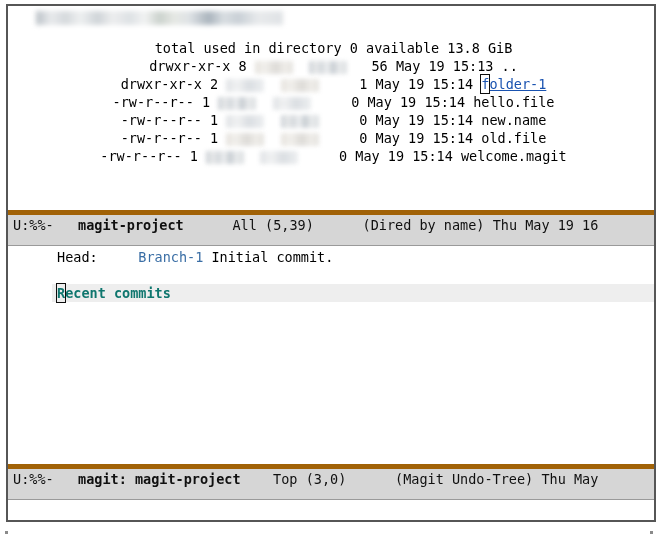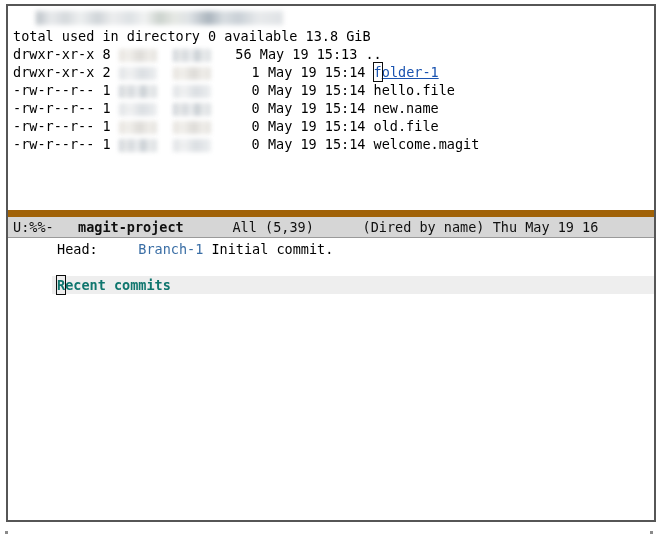--- a/index.html
+++ b/index.html
@@ -46,21 +46,21 @@
     padding-left: 5px;
     font-size: 13.5px;
     letter-spacing: 0px;
   }
 
   
   #dired-window {
     height: 204px;
     position: relative;
   }
-  #dired-lines { padding-top: 3px; }
+  #dired-lines { padding-top: 15px; text-align: center; }
 
   
   .redact {
     display: inline-block;
     vertical-align: middle;
     height: 13px;
     border-radius: 1px;
     filter: blur(2.2px);
     opacity: 0.95;
   }
@@ -89,24 +89,24 @@
   .cursor-box {
     display: inline-block;
     position: relative;
     outline: 1.5px solid #0d0d0d;
     outline-offset: 0px;
     background: transparent;
   }
 
   
   .mode-line {
-    height: 28px;
+    height: 36px;
     line-height: 20px;
     background: #d6d6d6;
-    border-top: 7px solid #a16207;
+    border-top: 5px solid #a16207;
     border-bottom: 1px solid #9a9a9a;
     color: #101010;
     white-space: pre;
     overflow: hidden;
     padding-left: 5px;
     font-size: 13.5px;
     box-sizing: border-box;
   }
   .mode-line b { font-weight: bold; }
 
@@ -179,19 +179,20 @@
 
       <div class="line"><span class="magit-head-label">Head:</span>     <span class="magit-branch">Branch-1</span> <span>Initial commit.</span></div>
 
       <div class="line"><span></span>&nbsp;</div>
 
       <div class="line magit-section-heading"><span class="cursor-box">R</span><span>ecent commits</span></div>
 
     </div>
   </div>
 
+  <div class="mode-line"><span>U:%%-</span>   <b>magit: magit-project</b>    <span>Top</span> <span>(3,0)</span>      <span>(Magit Undo-Tree)</span> <span>Thu May</span></div>
 
   <div id="echo-area"><span class="line"></span></div>
 
 </div>
 
 <div class="page-speck" style="left:5px; top:531px;"></div>
 <div class="page-speck" style="left:650px; top:531px;"></div>
 
 </body></html>

